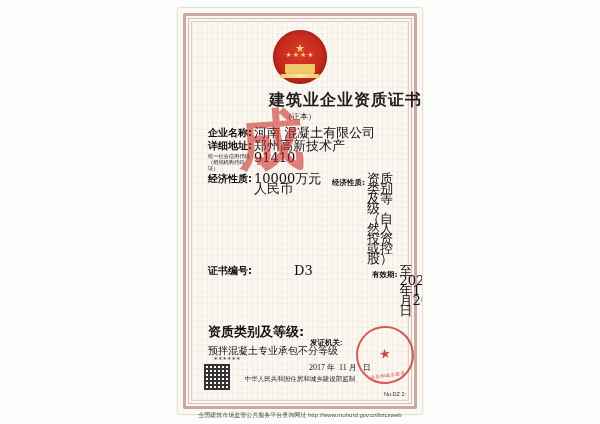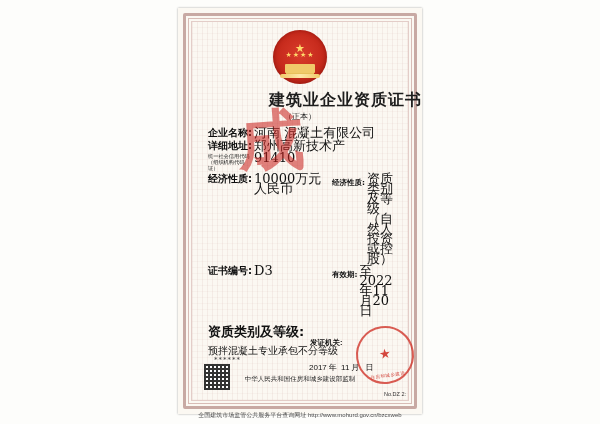--- a/index.html
+++ b/index.html
@@ -166,21 +166,21 @@
     position:absolute;left:50%;top:50%;transform:translate(-50%,-60%);
     font-size:13px;line-height:13px;color:rgba(205,40,30,.85);
   }
   .seal .seal-txt{
     position:absolute;left:0;right:0;bottom:4px;text-align:center;
     font-size:4.5px;letter-spacing:.5px;
   }
   .dateline{
     position:absolute;left:130px;top:354px;
     font-size:8px;color:#111;
-    font-family:Liberation Sans, sans-serif;
+    font-family:Liberation Serif, serif;
   }
   .dateline span{margin:0 1px;}
   .footer-cn{
     position:absolute;left:0;right:0;bottom:30px;
     text-align:center;
     font-size:6.5px;color:#222;
   }
   .qr{
     position:absolute;left:26px;bottom:24px;
     width:26px;height:26px;
@@ -242,21 +242,21 @@
 
       <div class="row two">
         <div class="lbl">经济性质:</div>
         <div class="val hand" style="flex:0 0 72px;">10000万元人民币</div>
         <div class="mid">经济性质:</div>
         <div class="val hand">资质类别及等级（自然人投资或控股）</div>
       </div>
 
       <div class="row two">
         <div class="lbl">证书编号:</div>
-        <div class="val hand" style="flex:0 0 72px;">D3</div>
+        <div class="val hand" style="flex:0 0 72px;margin-left:40px;">D3</div>
         <div class="mid">有效期:</div>
         <div class="val hand">至2022年11月20日</div>
       </div>
 
       <div class="scope-title">资质类别及等级:</div>
       <div class="scope-body">预拌混凝土专业承包不分等级</div>
       <div class="scope-stars">******</div>
     </div>
 
     <div class="issuer">发证机关:</div>

